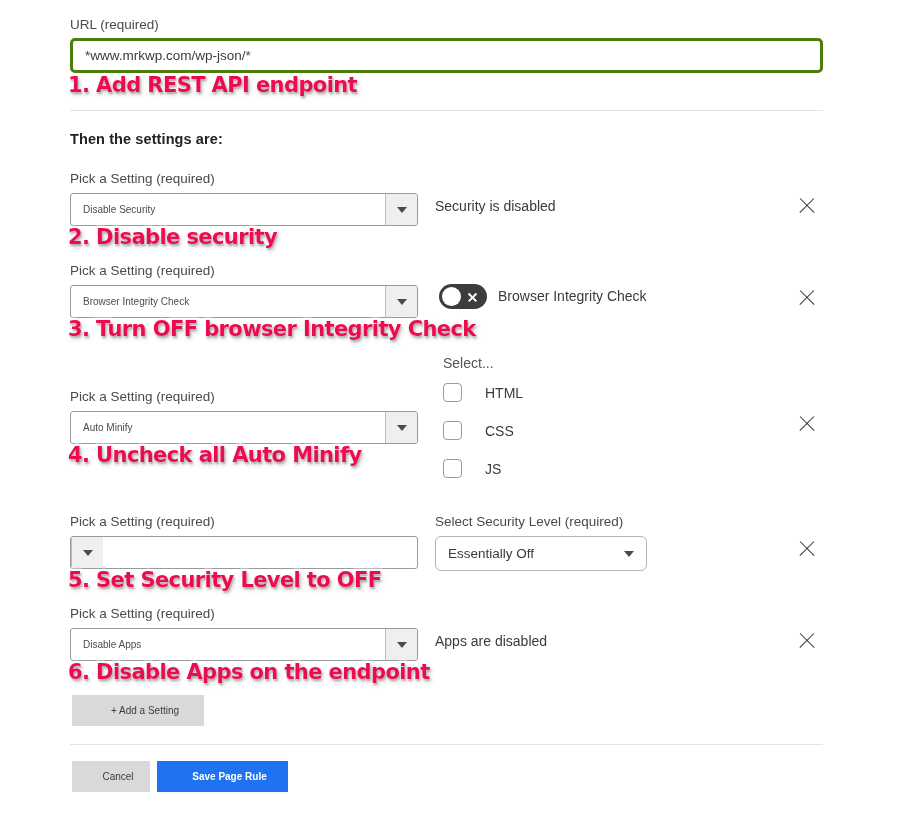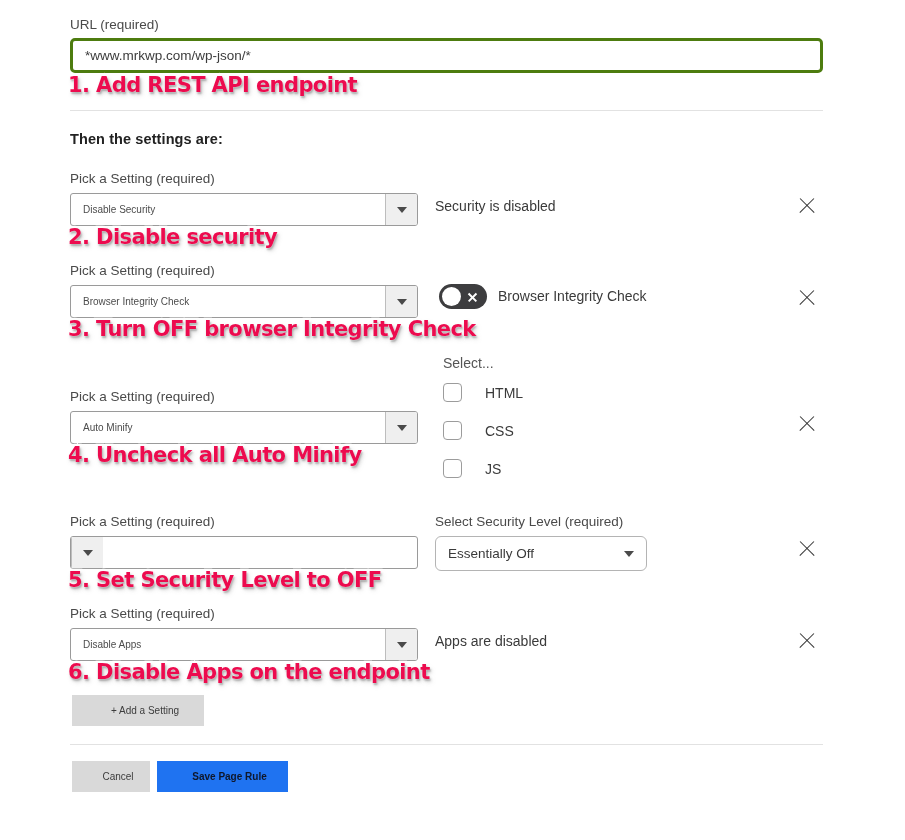--- a/index.html
+++ b/index.html
@@ -190,21 +190,21 @@
     font-size: 10px;
     cursor: pointer;
     white-space: nowrap;
     padding-left: 20px;
   }
   .btn-gray {
     background: #d9d9d9;
     color: #3c3c3c;
   }
   .btn-blue {
-    color: #0f172a;
+    color: #ffffff;
     font-weight: bold;
   }
 
   
   .anno {
     position: absolute;
     font-family: "DejaVu Sans", sans-serif;
     font-weight: bold;
     font-size: 21px;
     letter-spacing: -0.6px;

